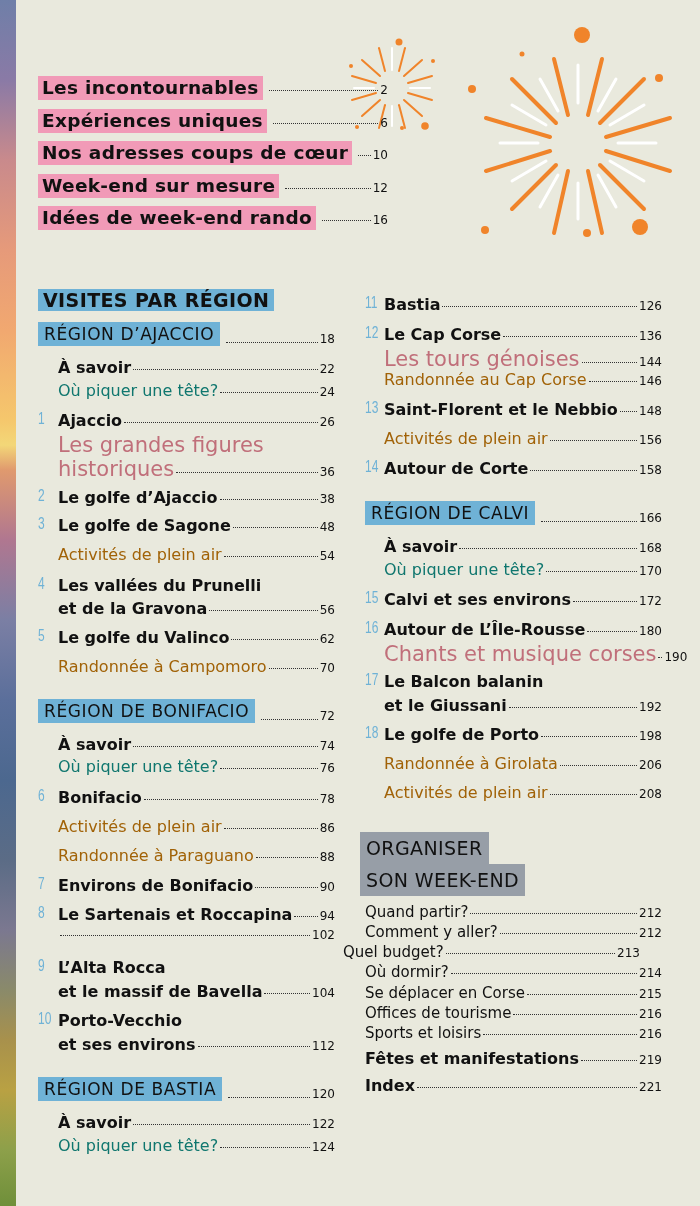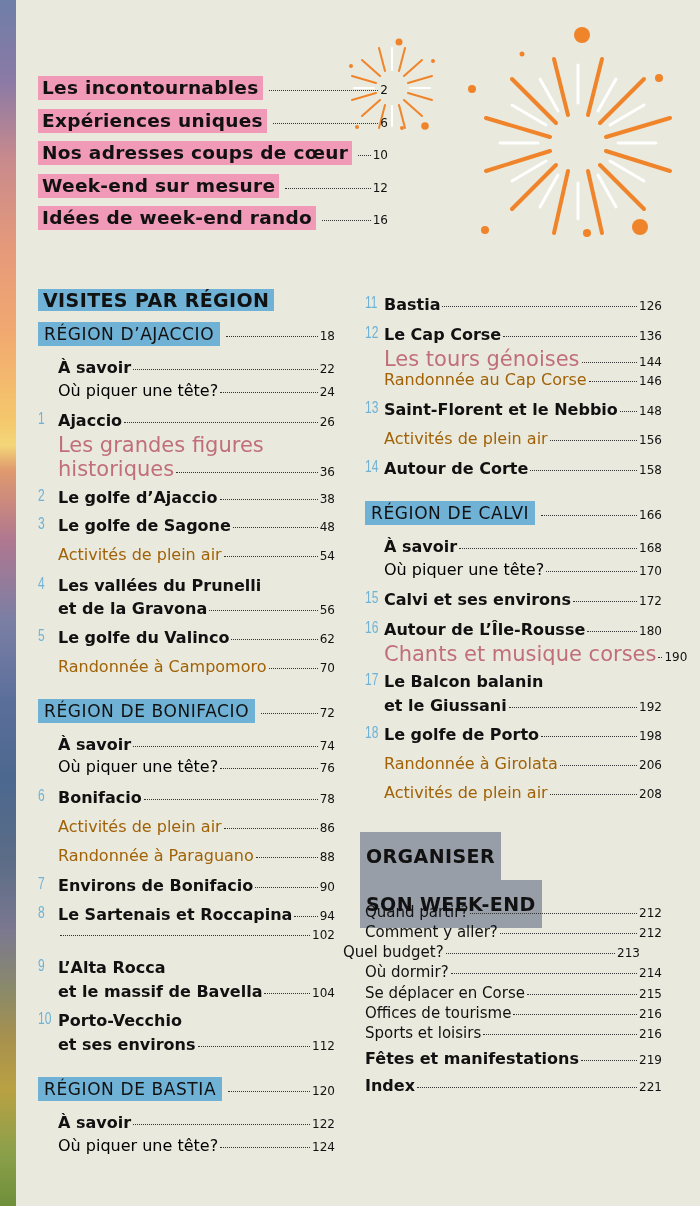--- a/index.html
+++ b/index.html
@@ -8,30 +8,30 @@
     background:linear-gradient(to bottom,#6f7fa8 0px,#8a7aa6 80px,#c98a8c 160px,#e69a7a 250px,#f1a870 330px,#f5c76c 420px,#f3d778 445px,#e09a6e 470px,#b07790 540px,#7b7fa4 620px,#5b6f9b 700px,#4c688f 780px,#5b6c86 860px,#7b7890 930px,#8a8a6a 990px,#a8914c 1040px,#b9a143 1090px,#8da04a 1150px,#6f8f3a 1206px);}
   .abs{position:absolute;}
   .row{position:absolute;display:flex;align-items:baseline;}
   .row .lbl{white-space:nowrap;}
   .row .dots{flex:1;border-bottom:1.5px dotted #333;margin:0 2px 0 2px;transform:translateY(-3px);min-width:4px;}
   .row .pg{font-size:12px;font-weight:400;color:#111;white-space:nowrap;}
   .top-item{height:24px;left:38px;width:350px;}
   .top-item .lbl{background:#f19ab7;font-weight:700;font-size:18.5px;padding:0 4px 0 4px;line-height:24px;letter-spacing:0.3px;}
   .top-item .dots{margin-left:6px;}
   .hdr-blue{background:#6fb2d6;font-size:19px;font-weight:700;padding:0 5px;line-height:26px;letter-spacing:0.4px;}
-  .reg{left:38px;height:24px;}
+  .reg{left:38px;height:24px;align-items:flex-end;}
   .reg .lbl{background:#6fb2d6;font-size:17px;font-weight:400;padding:0 6px;line-height:24px;letter-spacing:0.6px;}
   .reg .dots{margin-left:6px;}
   .num{position:absolute;color:#6fb2d6;font-size:16px;font-family:"Liberation Sans",sans-serif;transform:scaleX(0.75);transform-origin:left;}
   .b{font-weight:700;font-size:16px;}
-  .blue{color:#000000;font-size:16px;}
+  .blue{color:#0f766e;font-size:16px;}
   .green{color:#a16207;font-size:16px;}
   .pink{color:#c06f7a;font-size:21px;}
   .plain{font-size:15px;}
-  .hdr-grey{background:#979ea7;font-size:19px;font-weight:700;padding:12px 6px;line-height:24px;letter-spacing:0.4px;display:inline-block;}
+  .hdr-grey{background:#979ea7;font-size:19px;font-weight:400;padding:4px 6px;line-height:24px;letter-spacing:0.4px;display:inline-block;}
 </style>
 </head>
 <body>
 
 <div class="photo"></div>
 
 <svg class="abs" style="left:335px;top:10px;width:365px;height:230px" viewBox="0 0 365 230">
   <g stroke-linecap="round">
 
     <g transform="translate(57,78)" stroke="#f0842a" stroke-width="2">

